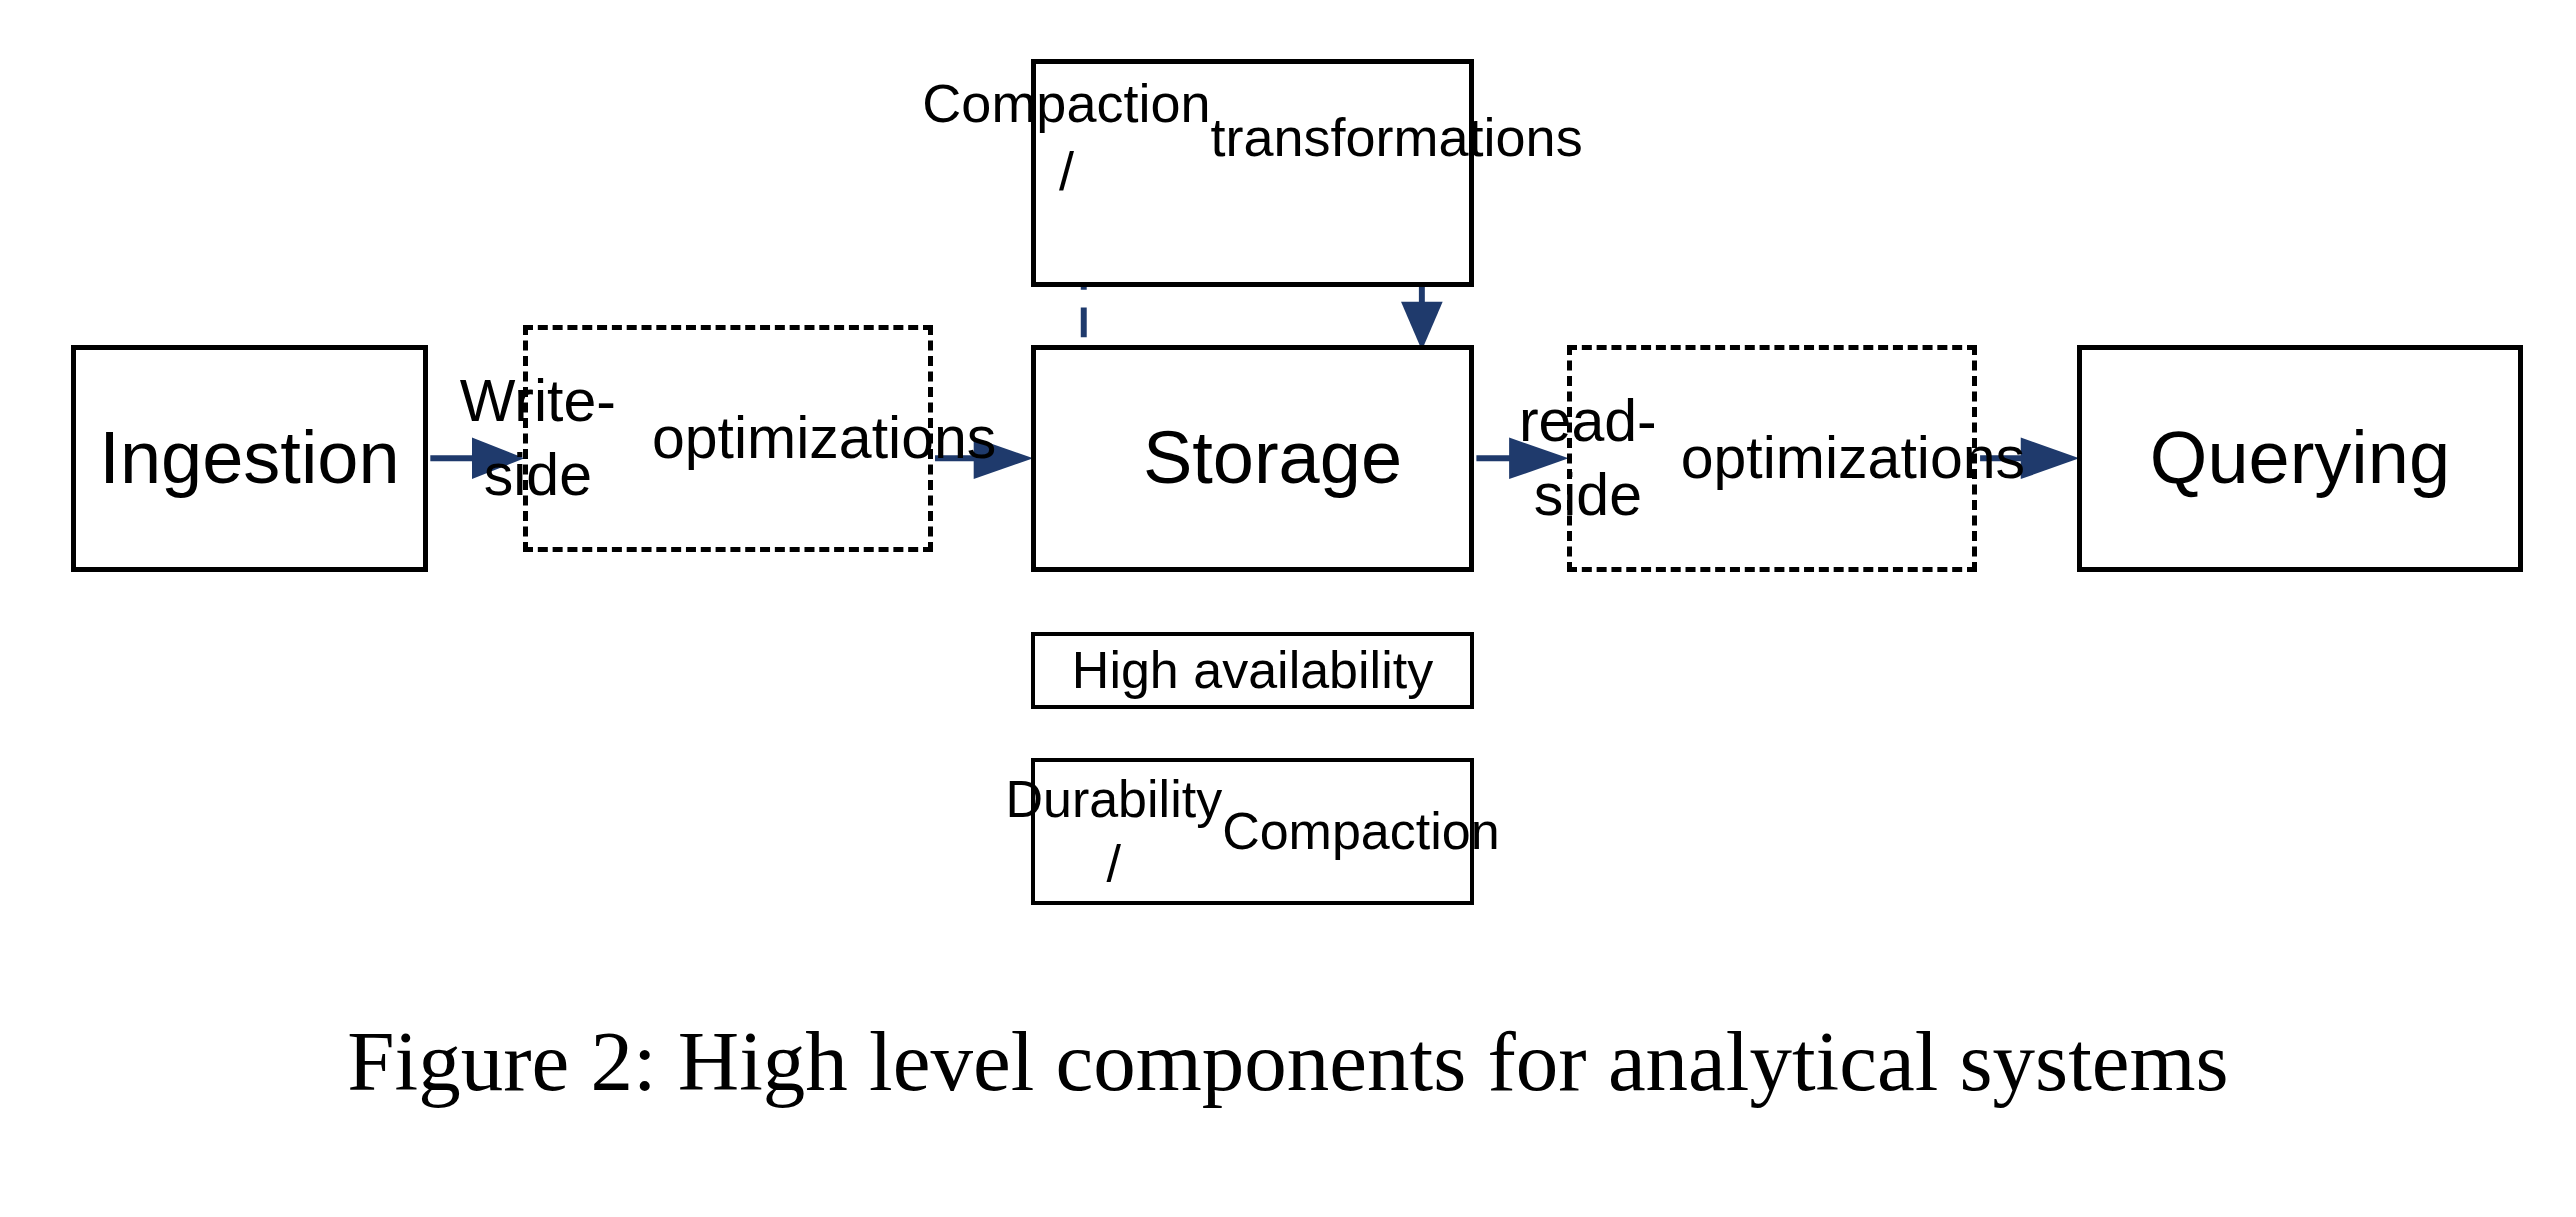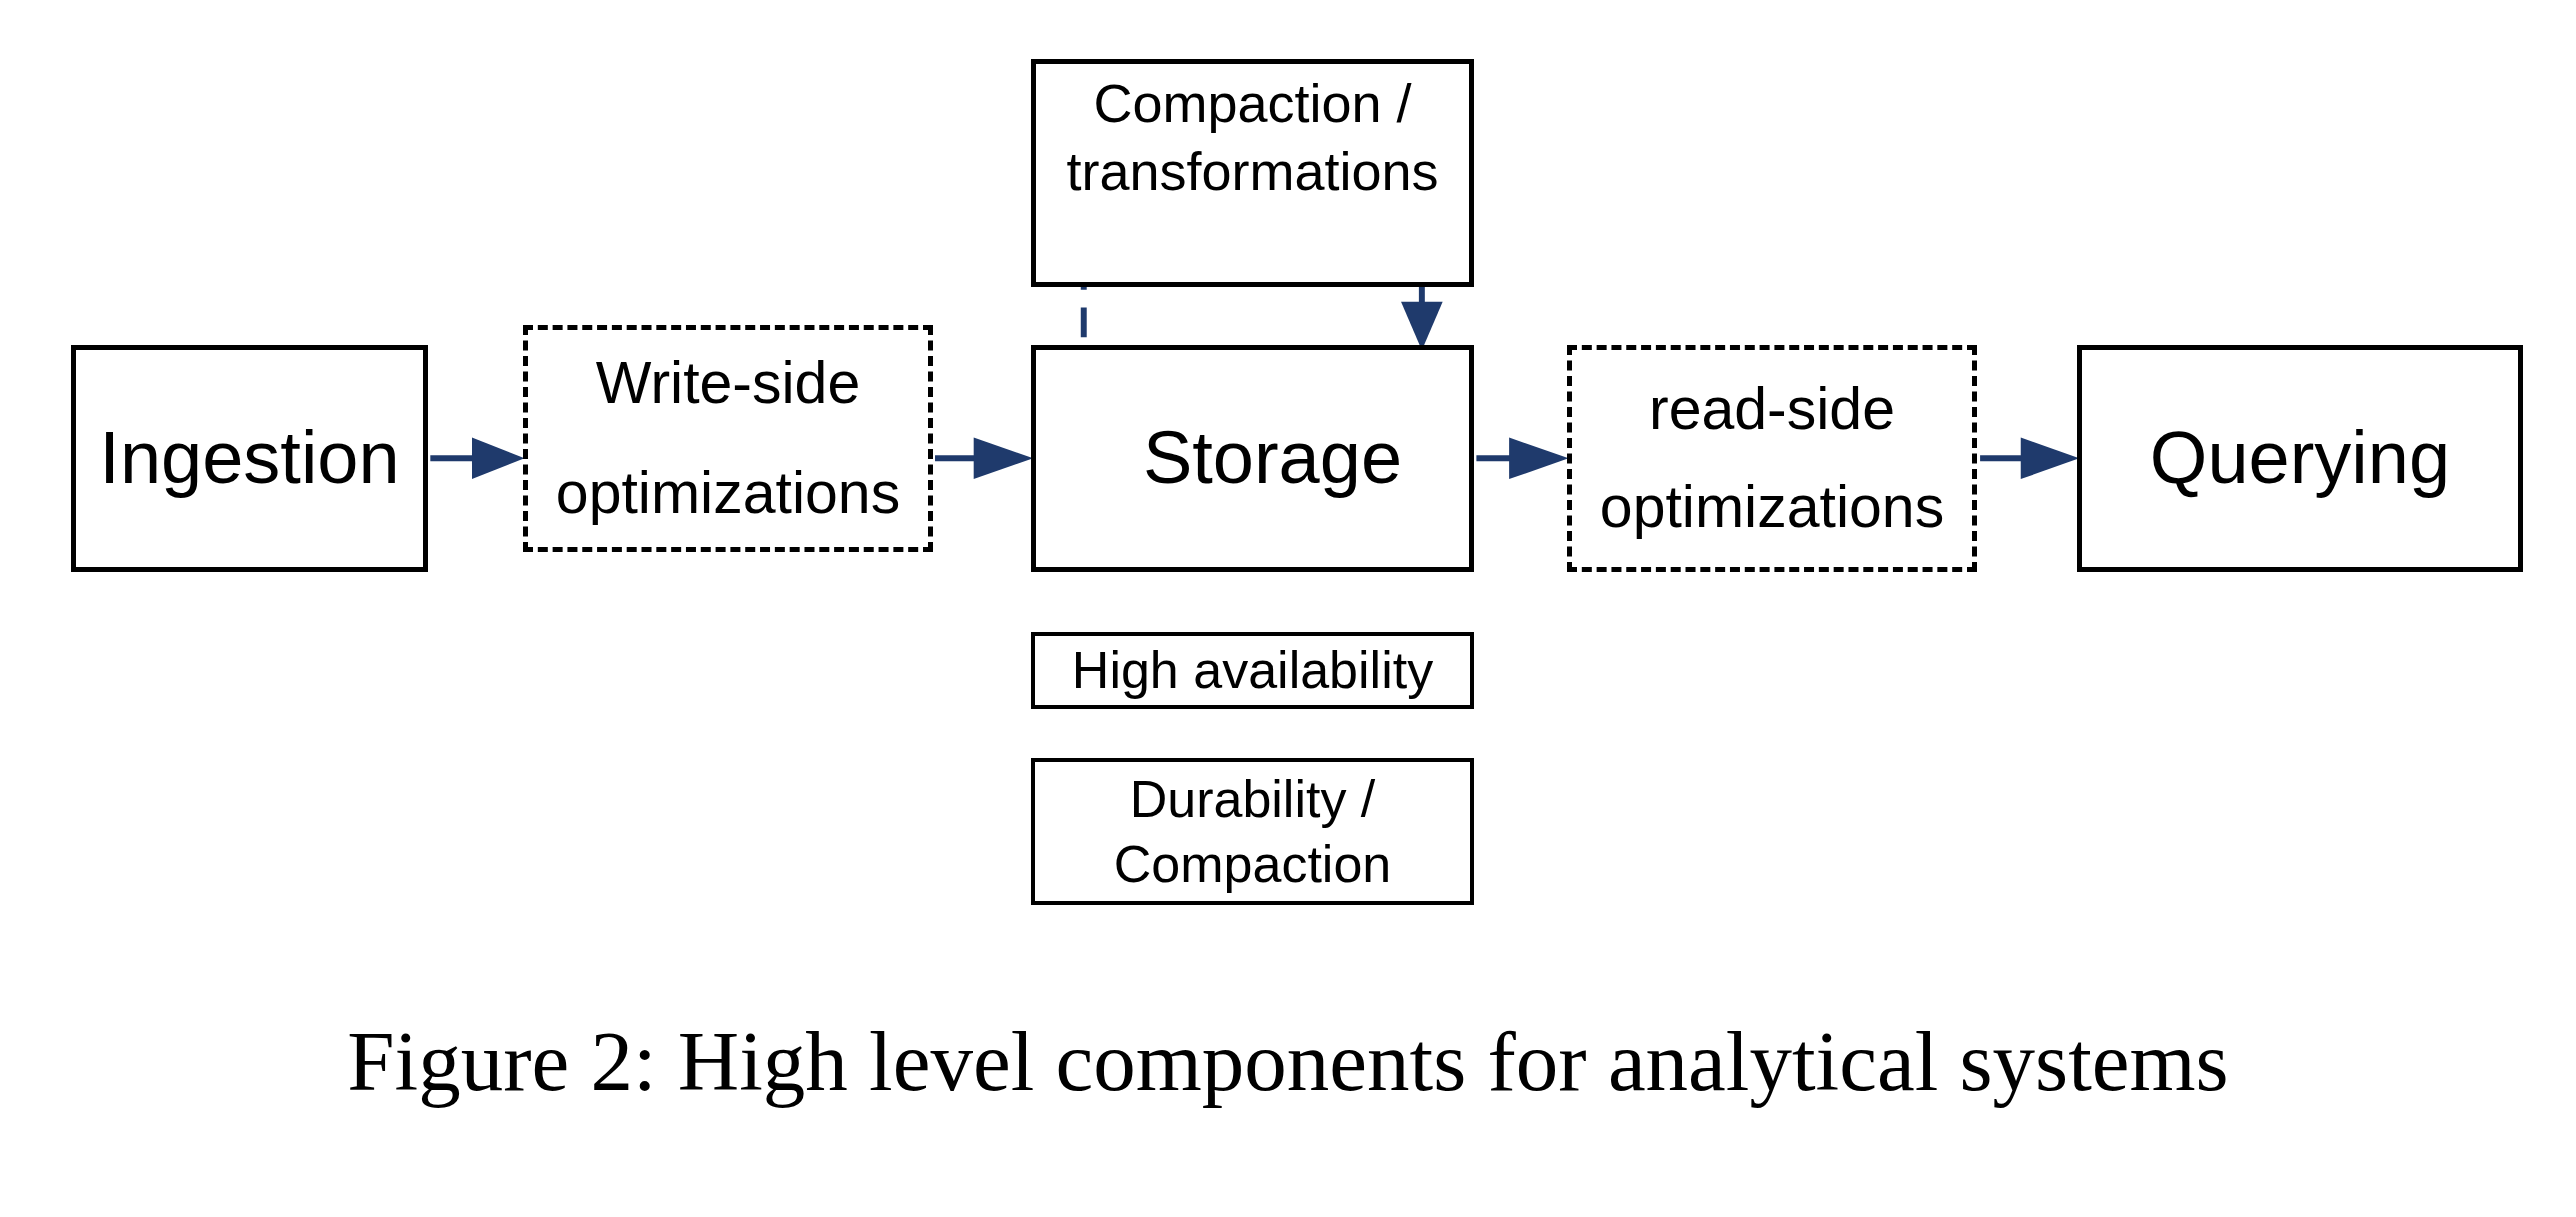--- a/index.html
+++ b/index.html
@@ -15,21 +15,20 @@
     overflow: hidden;
     font-family: "Liberation Sans", sans-serif;
     color: #000000;
   }
   .box {
     position: absolute;
     box-sizing: border-box;
     background: #ffffff;
     border: 5px solid #000000;
     display: flex;
-    flex-direction: column;
     align-items: center;
     justify-content: center;
     text-align: center;
     line-height: 1.25;
   }
   .box.dashed { border-style: dashed; }
   .box.thin { border-width: 4px; }
 
   .label-lg { font-size: 74px; }
   .label-md { font-size: 59px; }

